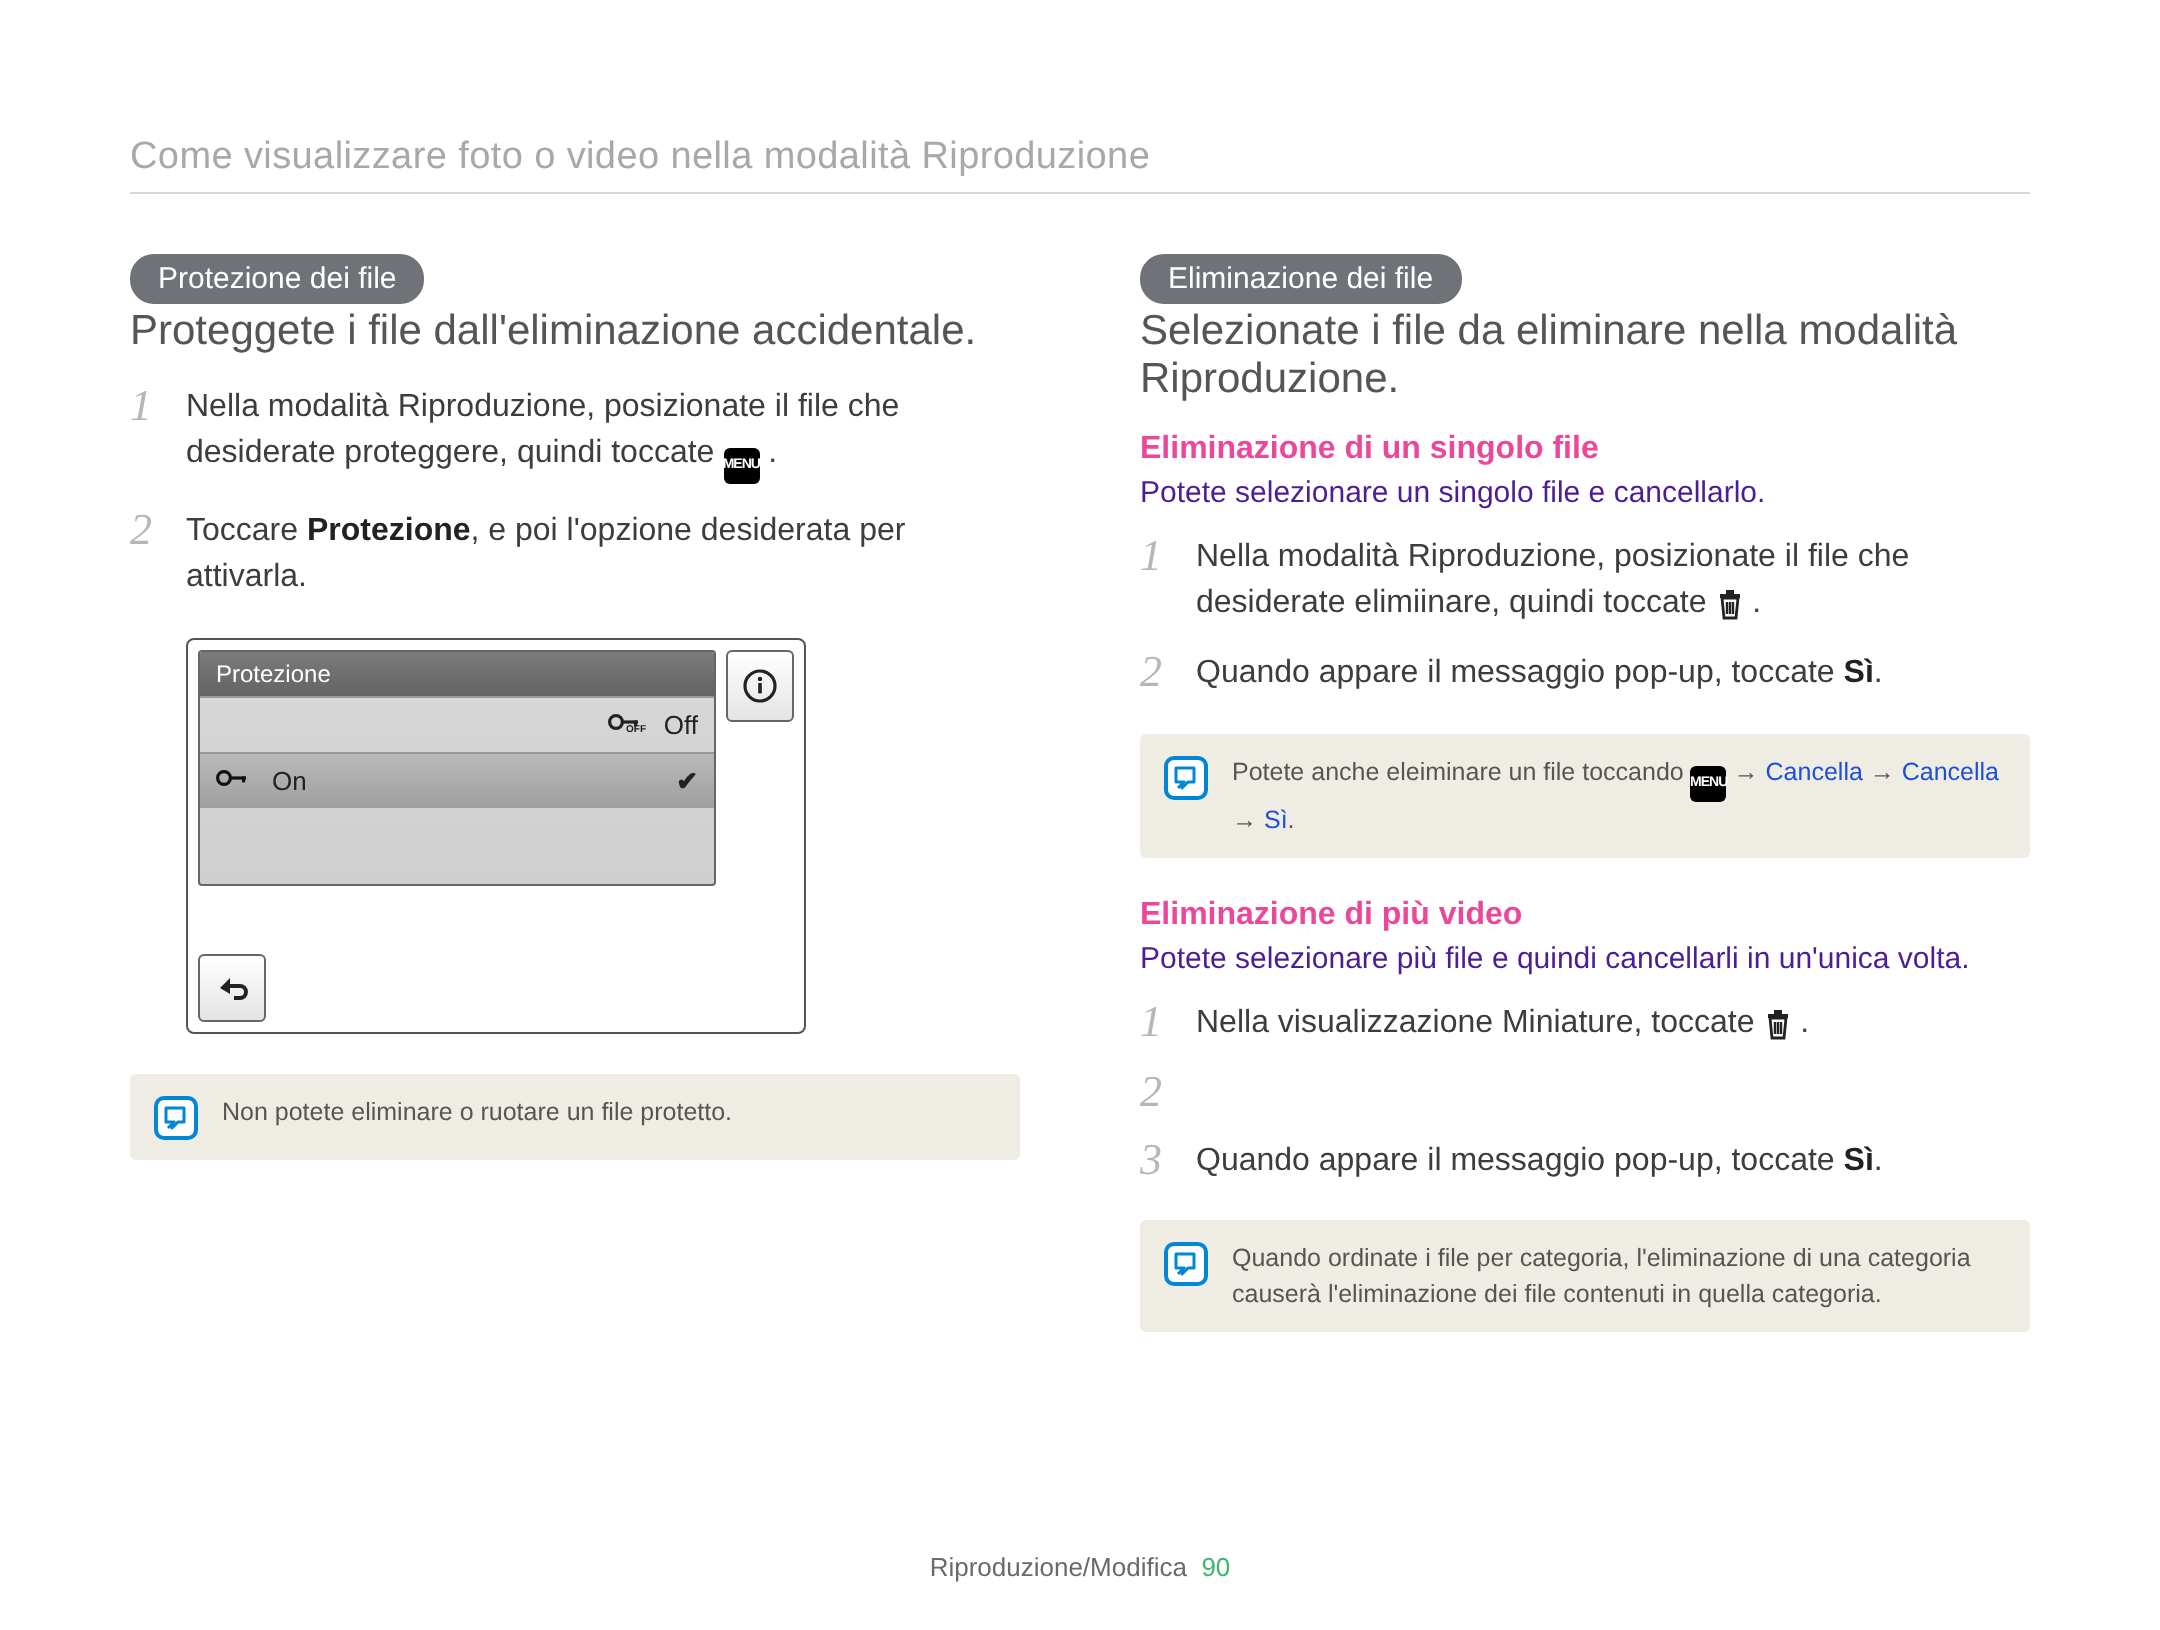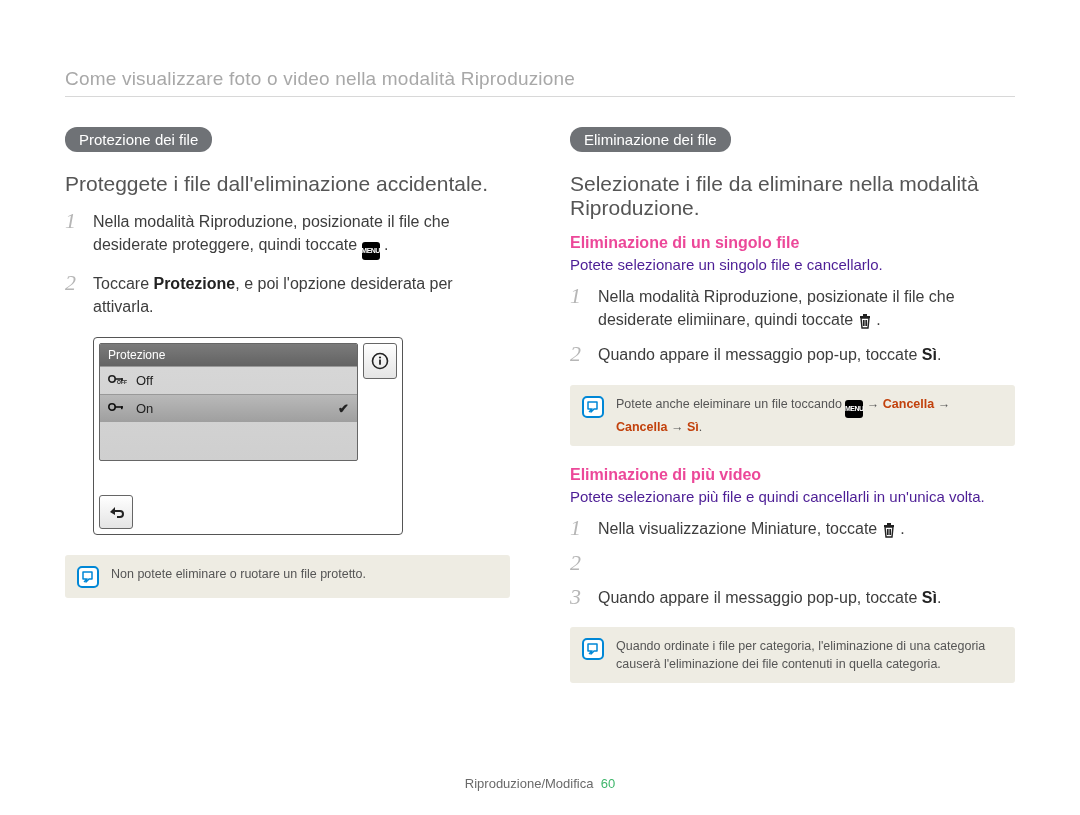--- a/index.html
+++ b/index.html
@@ -32,21 +32,21 @@
     flex: 1;
     min-width: 0;
   }
   .section-pill {
     display: inline-block;
     background: #6f7276;
     color: #fff;
     font-size: 15px;
     padding: 4px 14px;
     border-radius: 12px;
-    margin-bottom: 20px;
+    margin-bottom: 2px;
     text-align: center;
   }
   .intro {
     font-size: 21px;
     color: #555;
     margin-bottom: 14px;
   }
   .steps {
     margin-bottom: 18px;
   }
@@ -130,20 +130,21 @@
     padding: 4px 8px;
   }
   .list-row {
     display: flex;
     align-items: center;
     padding: 6px 8px;
     font-size: 13px;
     color: #222;
     border-top: 1px solid #999;
     gap: 8px;
+    justify-content: flex-end;
   }
   .list-row.selected {
     background: linear-gradient(#b9b9b9,#9f9f9f);
   }
   .list-row .check {
     margin-left: auto;
     font-weight: 700;
   }
   .side-btn, .bottom-btn {
     width: 34px;
@@ -182,21 +183,21 @@
     justify-content: center;
     flex-shrink: 0;
     position: relative;
     margin-top: 1px;
   }
   .note-text {
     font-size: 12.5px;
     color: #555;
     line-height: 1.45;
   }
-  .note-text b { color: #c2410c; font-weight: 700; margin-top: 48px; }
+  .note-text b { color: #1d4ed8; font-weight: 400; margin-top: 48px; }
   .footer {
     position: absolute;
     bottom: 24px;
     left: 0;
     width: 100%;
     text-align: center;
     font-size: 13px;
     color: #6a6a6a;
   }
   .footer .pnum { color: #3fb66b; }
@@ -365,14 +366,14 @@
               <path d="M3 12 L6.5 8.5" stroke="#0087d6" stroke-width="1.5"></path>
             </svg>
         </div>
         <div class="note-text">Quando ordinate i file per categoria, l'eliminazione di una categoria causerà l'eliminazione dei file contenuti in quella categoria.</div>
       </div>
     </div>
   </div>
 </div>
 
 <div class="footer">
-  <span>Riproduzione/Modifica</span>&nbsp;&nbsp;<span class="pnum">60</span>
+  <span>Riproduzione/Modifica</span>&nbsp;&nbsp;<span class="pnum">90</span>
 </div>
 
 </body></html>

